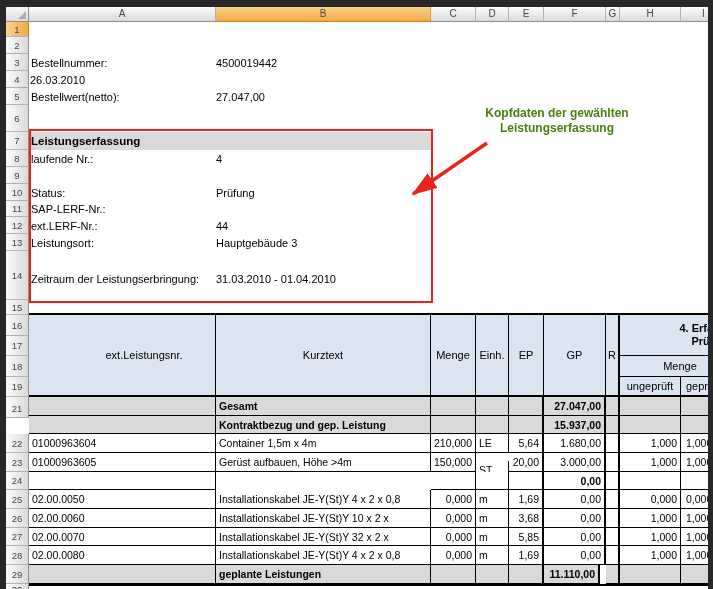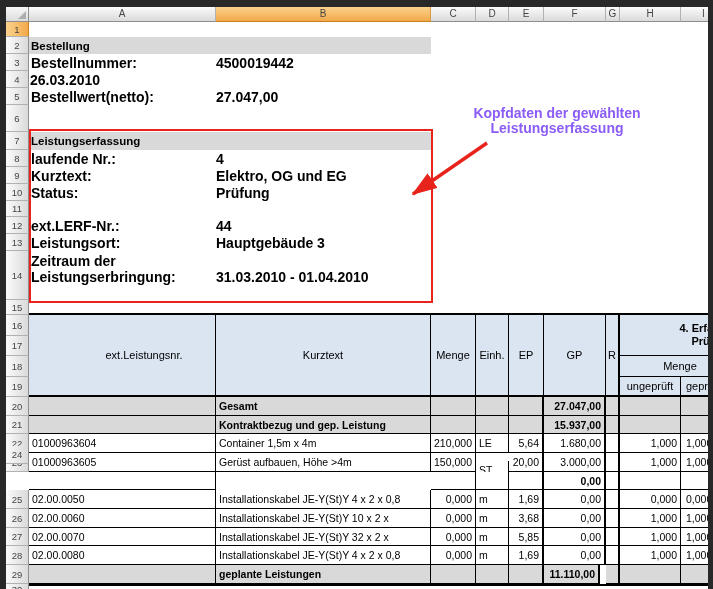--- a/index.html
+++ b/index.html
@@ -20,30 +20,30 @@
   .rowheaders{position:absolute;left:0;top:15px;width:23px;height:567px;overflow:hidden;}
   .rowh{position:absolute;left:0;width:23px;box-sizing:border-box;background:linear-gradient(90deg,#fbfbfb,#dadada);
         border-bottom:1px solid #b1b1b1;border-right:1px solid #8e8e8e;
         font-size:9.5px;color:#454545;display:flex;align-items:center;justify-content:center;}
   .rowh.sel{background:linear-gradient(90deg,#fbd28d,#f2a94a);border-right:1px solid #c97f23;}
   .content{position:absolute;left:23px;top:15px;width:679px;height:567px;background:#fff;overflow:hidden;}
 
   
   .band{position:absolute;left:0;width:402px;background:#d9d9d9;display:flex;align-items:center;
         font-weight:bold;font-size:11.5px;color:#000;padding-left:2px;box-sizing:border-box;}
-  .frow{position:absolute;left:0;width:402px;display:flex;align-items:center;font-size:14px;color:#000;font-weight:bold;}
+  .frow{position:absolute;left:0;width:402px;display:flex;align-items:center;font-size:11px;color:#000;}
   .frow .lab{width:186px;flex:0 0 auto;padding-left:2px;box-sizing:border-box;}
   .frow .val{flex:0 0 auto;padding-left:1px;}
   .frow.bottom{align-items:flex-end;padding-bottom:7px;box-sizing:border-box;}
 
   
   .redbox{position:absolute;left:0;top:107px;width:404px;height:174px;border:2px solid #e8231c;
           box-sizing:border-box;z-index:6;}
-  .ann{position:absolute;left:408px;top:84px;width:240px;text-align:center;color:#8b5cf6;
-       font-weight:bold;font-size:14px;line-height:15px;z-index:7;}
+  .ann{position:absolute;left:408px;top:84px;width:240px;text-align:center;color:#4d7c0f;
+       font-weight:bold;font-size:12px;line-height:15px;z-index:7;}
   svg.arrow{position:absolute;left:0;top:0;width:679px;height:567px;z-index:7;pointer-events:none;}
 
   
   .tc{position:absolute;box-sizing:border-box;font-size:10.5px;color:#000;background:#fff;
       border-right:1px solid #000;border-bottom:1px solid #000;overflow:hidden;white-space:nowrap;
       display:flex;align-items:center;}
   .thdr{background:#dbe5f1;justify-content:center;text-align:center;font-size:11px;}
   .num{justify-content:flex-end;padding-right:3px;}
   .txt{padding-left:3px;}
   .padl{padding-left:5px;}
@@ -89,63 +89,60 @@
         <div class="rowh" style="top: 179px; height: 16px;">11</div>
         <div class="rowh" style="top: 195px; height: 17px;">12</div>
         <div class="rowh" style="top: 212px; height: 17px;">13</div>
         <div class="rowh" style="top: 229px; height: 49px;">14</div>
         <div class="rowh" style="top: 278px; height: 15px;">15</div>
         <div class="rowh" style="top: 293px; height: 21px;">16</div>
         <div class="rowh" style="top: 314px; height: 20px;">17</div>
         <div class="rowh" style="top: 334px; height: 21px;">18</div>
         <div class="rowh" style="top: 355px; height: 20px;">19</div>
         <div class="rowh" style="top: 375px; height: 19px;">20</div>
-        <div class="rowh" style="top: 394px; height: 18px;">21</div>
+        <div class="rowh" style="top: 378px; height: 18px;">21</div>
         <div class="rowh" style="top: 412px; height: 19px;">22</div>
         <div class="rowh" style="top: 431px; height: 19px;">23</div>
-        <div class="rowh" style="top: 424px; height: 18px;">24</div>
+        <div class="rowh" style="top: 450px; height: 18px;">24</div>
         <div class="rowh" style="top: 468px; height: 19px;">25</div>
         <div class="rowh" style="top: 487px; height: 19px;">26</div>
         <div class="rowh" style="top: 506px; height: 18px;">27</div>
         <div class="rowh" style="top: 524px; height: 19px;">28</div>
         <div class="rowh" style="top: 543px; height: 19px;">29</div>
         <div class="rowh" style="top: 562px; height: 12px;">30</div>
       </div>
 
     <div class="content" id="content">
 
-      <div class="band" style="top:15px;height:17px">
-        <span>Bestellung</span>
-      </div>
       <div class="frow" style="top:32px;height:17px">
         <span class="lab">Bestellnummer:</span>
         <span class="val">4500019442</span>
       </div>
       <div class="frow" style="top:49px;height:17px">
         <span class="val">26.03.2010</span>
       </div>
       <div class="frow" style="top:66px;height:17px">
         <span class="lab">Bestellwert(netto):</span>
         <span class="val">27.047,00</span>
       </div>
 
       <div class="band" style="top:110px;height:18px">
         <span>Leistungserfassung</span>
       </div>
       <div class="frow" style="top:128px;height:17px">
         <span class="lab">laufende Nr.:</span>
         <span class="val">4</span>
       </div>
-      <div class="frow" style="top:145px;height:17px">
-        <span class="lab">Kurztext:</span>
-        <span class="val">Elektro, OG und EG</span>
-      </div>
       <div class="frow" style="top:162px;height:17px">
         <span class="lab">Status:</span>
         <span class="val">Prüfung</span>
+      </div>
+      <div class="frow" style="top:179px;height:16px">
+        <span class="lab">SAP-LERF-Nr.:</span>
+        <span class="val"></span>
       </div>
       <div class="frow" style="top:195px;height:17px">
         <span class="lab">ext.LERF-Nr.:</span>
         <span class="val">44</span>
       </div>
       <div class="frow" style="top:212px;height:17px">
         <span class="lab">Leistungsort:</span>
         <span class="val">Hauptgebäude 3</span>
       </div>
       <div class="frow bottom" style="top:221px;height:49px">

